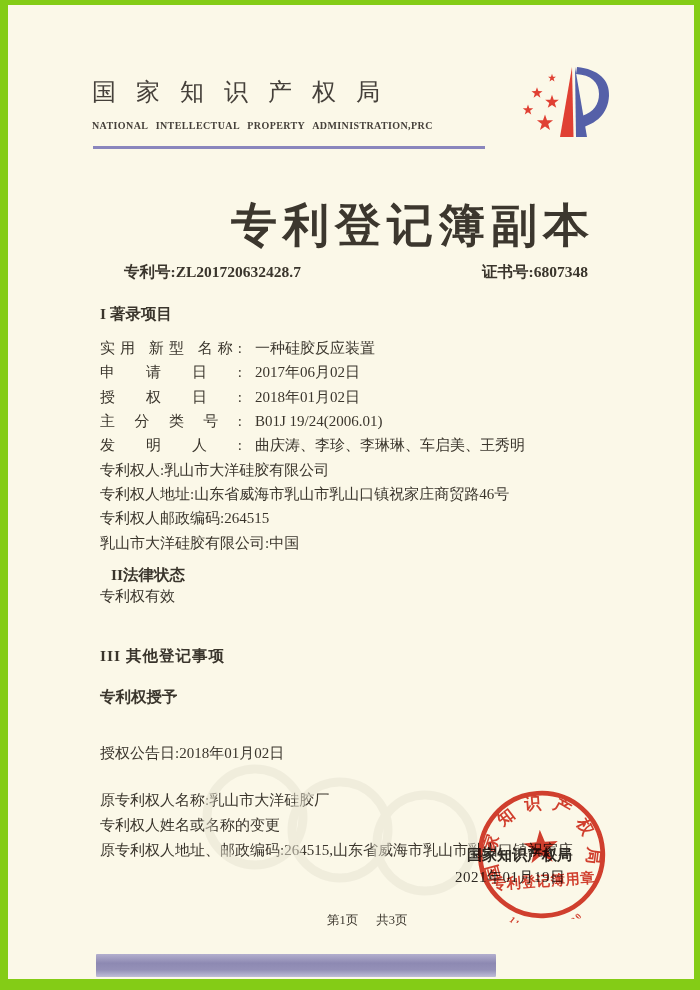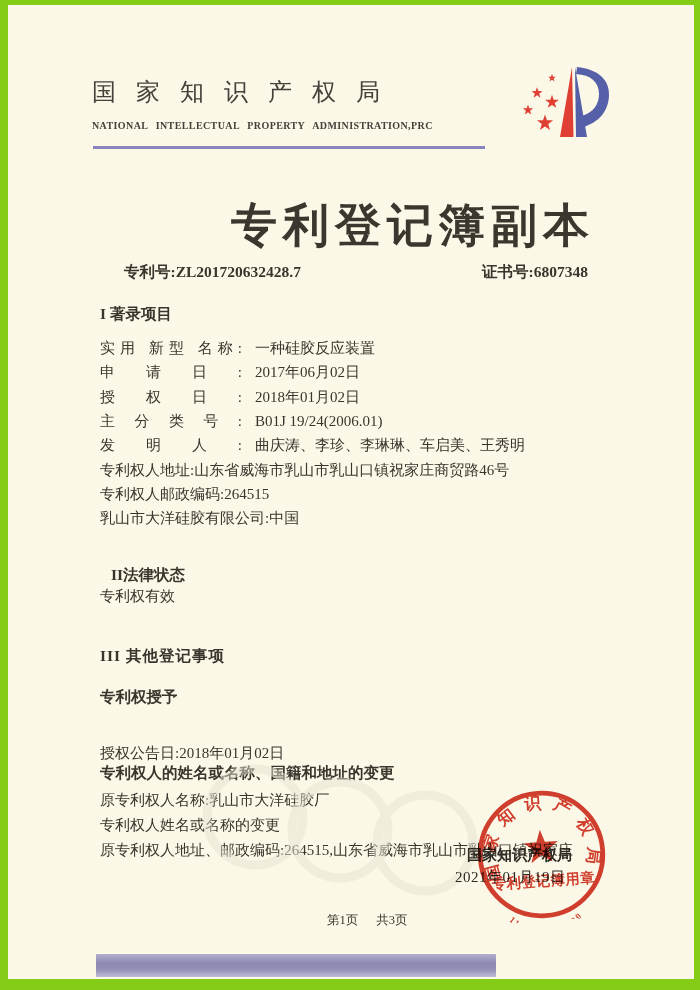--- a/index.html
+++ b/index.html
@@ -87,32 +87,32 @@
 
   <div class="abs h s1-heading">I 著录项目</div>
   <div class="abs fields">
     <div class="frow"><span class="flabel">实用 新型 名称:</span><span class="fvalue">一种硅胶反应装置</span></div>
     <div class="frow"><span class="flabel">申请日:</span><span class="fvalue">2017年06月02日</span></div>
     <div class="frow"><span class="flabel">授权日:</span><span class="fvalue">2018年01月02日</span></div>
     <div class="frow"><span class="flabel">主分类号:</span><span class="fvalue">B01J 19/24(2006.01)</span></div>
     <div class="frow"><span class="flabel">发明人:</span><span class="fvalue">曲庆涛、李珍、李琳琳、车启美、王秀明</span></div>
   </div>
   <div class="abs holders">
+    <div class="t">专利权人:乳山市大洋硅胶有限公司</div>
     <div class="t">专利权人地址:山东省威海市乳山市乳山口镇祝家庄商贸路46号</div>
     <div class="t">专利权人邮政编码:264515</div>
     <div class="t">乳山市大洋硅胶有限公司:中国</div>
   </div>
 
   <div class="abs h s2-heading">II法律状态</div>
   <div class="abs t status-line">专利权有效</div>
 
   <div class="abs h s3-heading">III 其他登记事项</div>
   <div class="abs h grant-heading">专利权授予</div>
   <div class="abs t grant-date">授权公告日:2018年01月02日</div>
-  <div class="abs h change-heading">专利权人的姓名或名称、国籍和地址的变更</div>
   <div class="abs change-lines">
     <div class="t">原专利权人名称:乳山市大洋硅胶厂</div>
     <div class="t">专利权人姓名或名称的变更</div>
     <div class="t">原专利权人地址、邮政编码:264515,山东省威海市乳山市乳山口镇祝家庄</div>
   </div>
 
   <svg class="abs watermark" viewBox="0 0 310 165" aria-hidden="true">
     <g fill="none" stroke="#e6e3d2" stroke-width="9">
       <circle cx="70" cy="72" r="48"></circle>
       <circle cx="155" cy="85" r="48"></circle>

